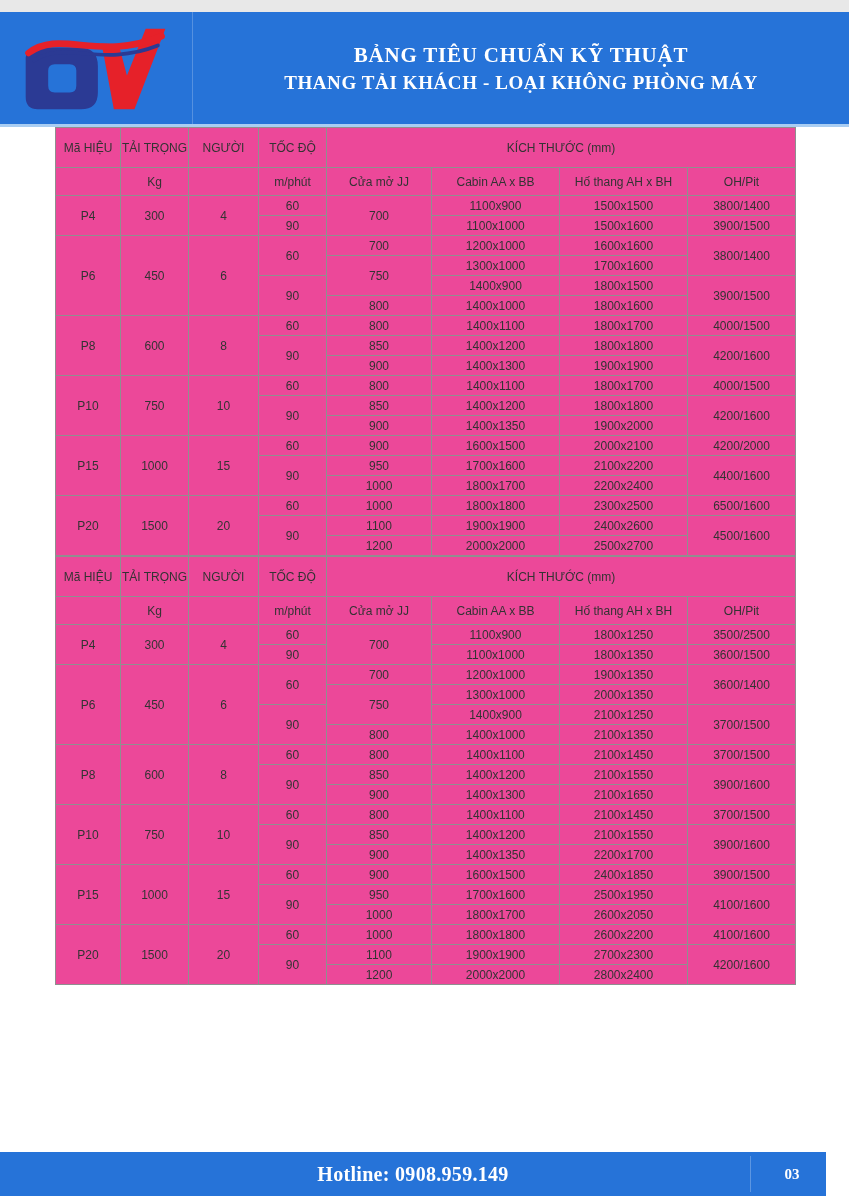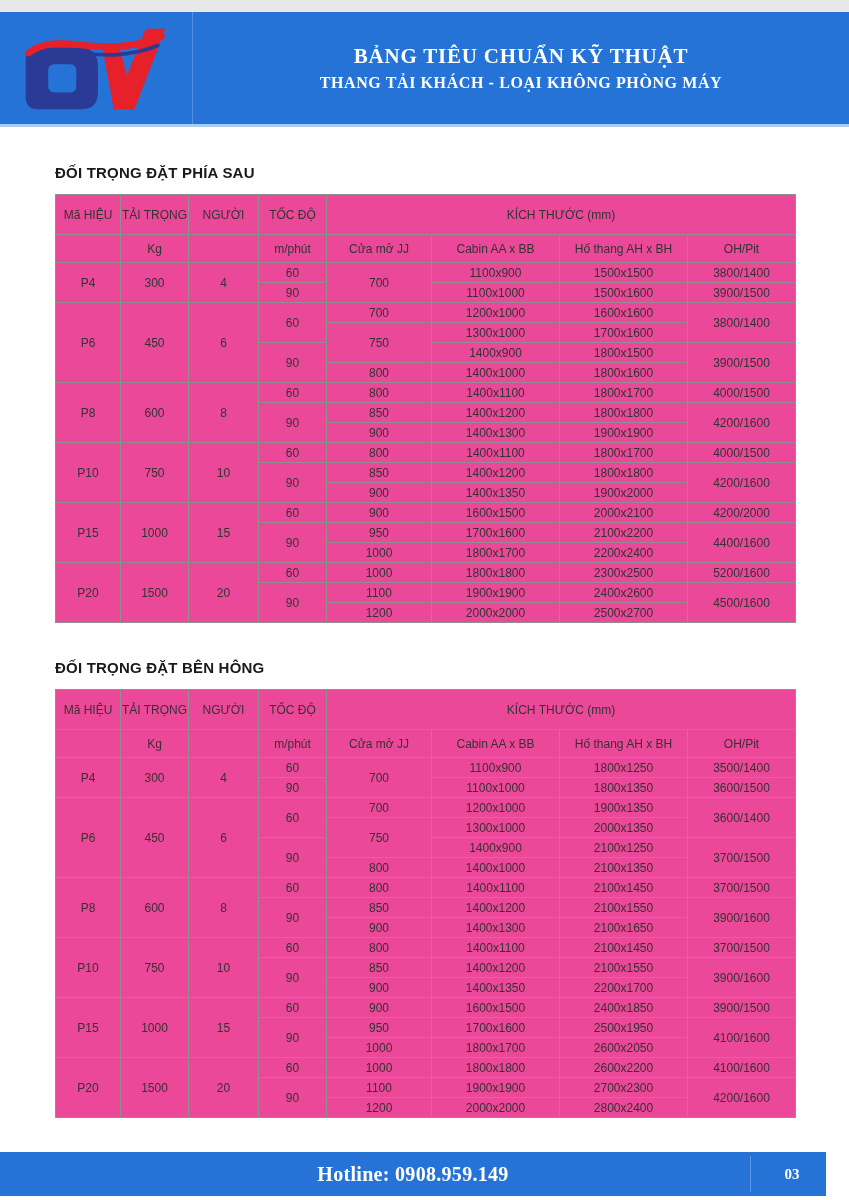--- a/index.html
+++ b/index.html
@@ -18,21 +18,21 @@
     flex:0 0 192px;
   }
   .header-divider {
     width:1px; height:100%; background:rgba(255,255,255,0.22); flex:0 0 1px;
   }
   .header-titles {
     flex:1; text-align:center; color:#ffffff;
     font-family:"Liberation Serif", serif; font-weight:bold; line-height:1.25;
   }
   .title-line1 { font-size:21px; letter-spacing:0.8px; }
-  .title-line2 { font-size:16px; letter-spacing:0.6px; margin-top:3px; }
+  .title-line2 { font-size:19px; letter-spacing:0.6px; margin-top:3px; }
   .accent-line {
     position:absolute; top:112px; left:0; width:849px; height:3px; background:#a9cdf2;
   }
   
   .content { position:absolute; top:115px; left:0; width:849px; }
   .section-title {
     margin:37px 0 13px 55px; font-size:15px; font-weight:bold; color:#1a1a1a;
     letter-spacing:0.2px;
   }
   .section-title.second { margin-top:36px; }
@@ -87,21 +87,20 @@
     <div class="header-divider"></div>
     <div class="header-titles">
       <div class="title-line1">BẢNG TIÊU CHUẨN KỸ THUẬT</div>
       <div class="title-line2">THANG TẢI KHÁCH - LOẠI KHÔNG PHÒNG MÁY</div>
     </div>
   </div>
   <div class="accent-line"></div>
 
   <div class="content">
 
-    <div class="section-title">ĐỐI TRỌNG ĐẶT PHÍA SAU</div>
     <table class="spec">
       <colgroup>
         <col style="width:65px">
           <col style="width:68px">
           <col style="width:70px">
           <col style="width:68px">
         <col style="width:105px">
           <col style="width:128px">
           <col style="width:128px">
           <col style="width:108px">
@@ -235,38 +234,37 @@
             <td>2200x2400</td>
           </tr>
           <tr>
             <td rowspan="3">P20</td>
             <td rowspan="3">1500</td>
             <td rowspan="3">20</td>
             <td>60</td>
             <td>1000</td>
             <td>1800x1800</td>
             <td>2300x2500</td>
-            <td>5200/1600</td>
+            <td>6500/1600</td>
           </tr>
           <tr>
             <td rowspan="2">90</td>
             <td>1100</td>
             <td>1900x1900</td>
             <td>2400x2600</td>
             <td rowspan="2">4500/1600</td>
           </tr>
           <tr>
             <td>1200</td>
             <td>2000x2000</td>
             <td>2500x2700</td>
           </tr>
         </tbody>
     </table>
 
-    <div class="section-title second">ĐỐI TRỌNG ĐẶT BÊN HÔNG</div>
     <table class="spec">
       <colgroup>
         <col style="width:65px">
           <col style="width:68px">
           <col style="width:70px">
           <col style="width:68px">
         <col style="width:105px">
           <col style="width:128px">
           <col style="width:128px">
           <col style="width:108px">
@@ -292,21 +290,21 @@
         </thead>
       <tbody>
           <tr>
             <td rowspan="2">P4</td>
             <td rowspan="2">300</td>
             <td rowspan="2">4</td>
             <td>60</td>
             <td rowspan="2">700</td>
             <td>1100x900</td>
             <td>1800x1250</td>
-            <td>3500/1400</td>
+            <td>3500/2500</td>
           </tr>
           <tr>
             <td>90</td>
             <td>1100x1000</td>
             <td>1800x1350</td>
             <td>3600/1500</td>
           </tr>
           <tr>
             <td rowspan="4">P6</td>
             <td rowspan="4">450</td>

